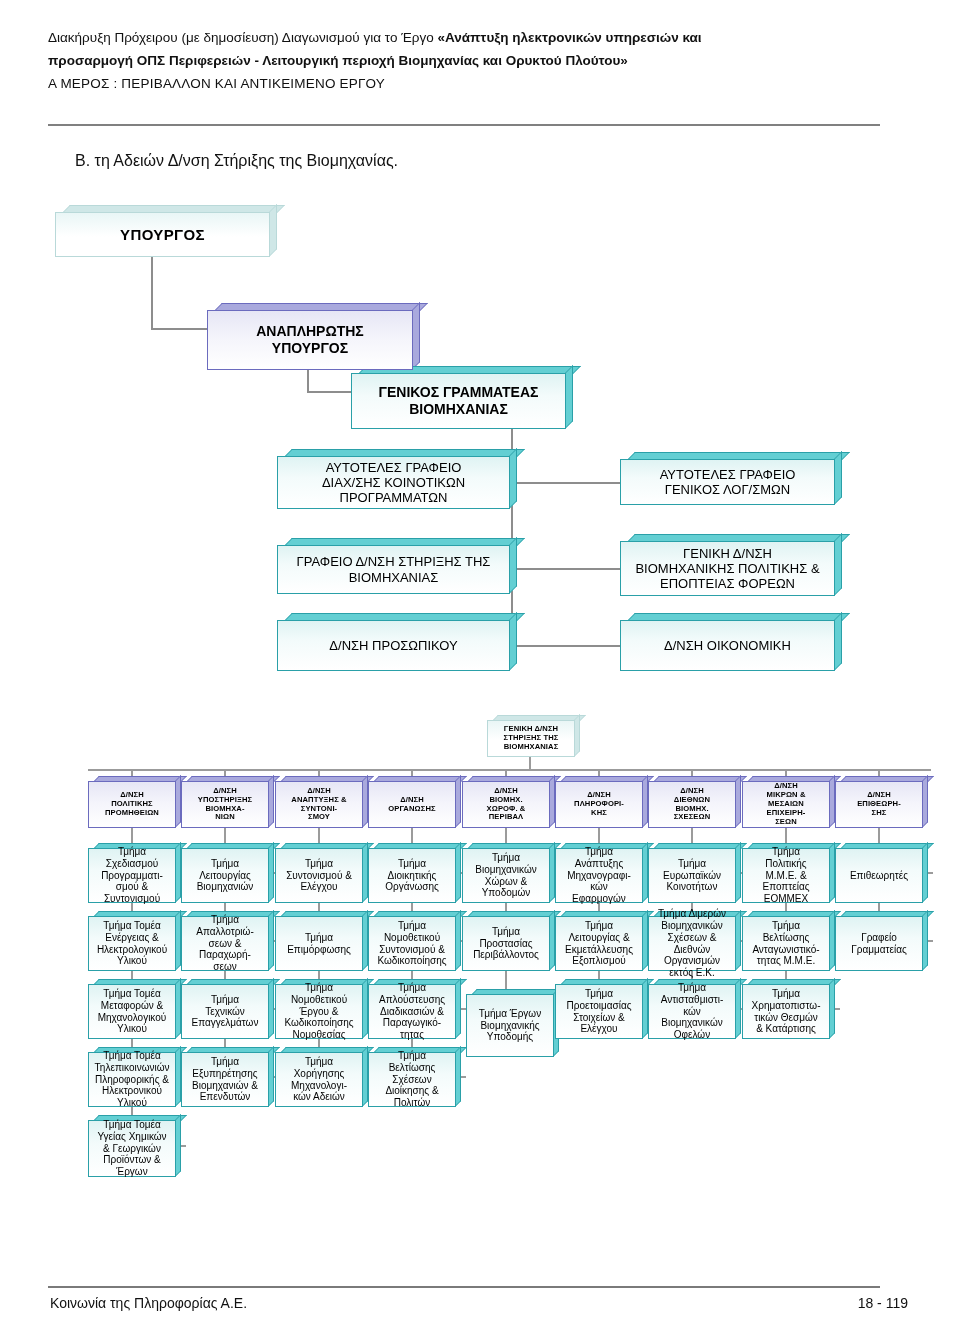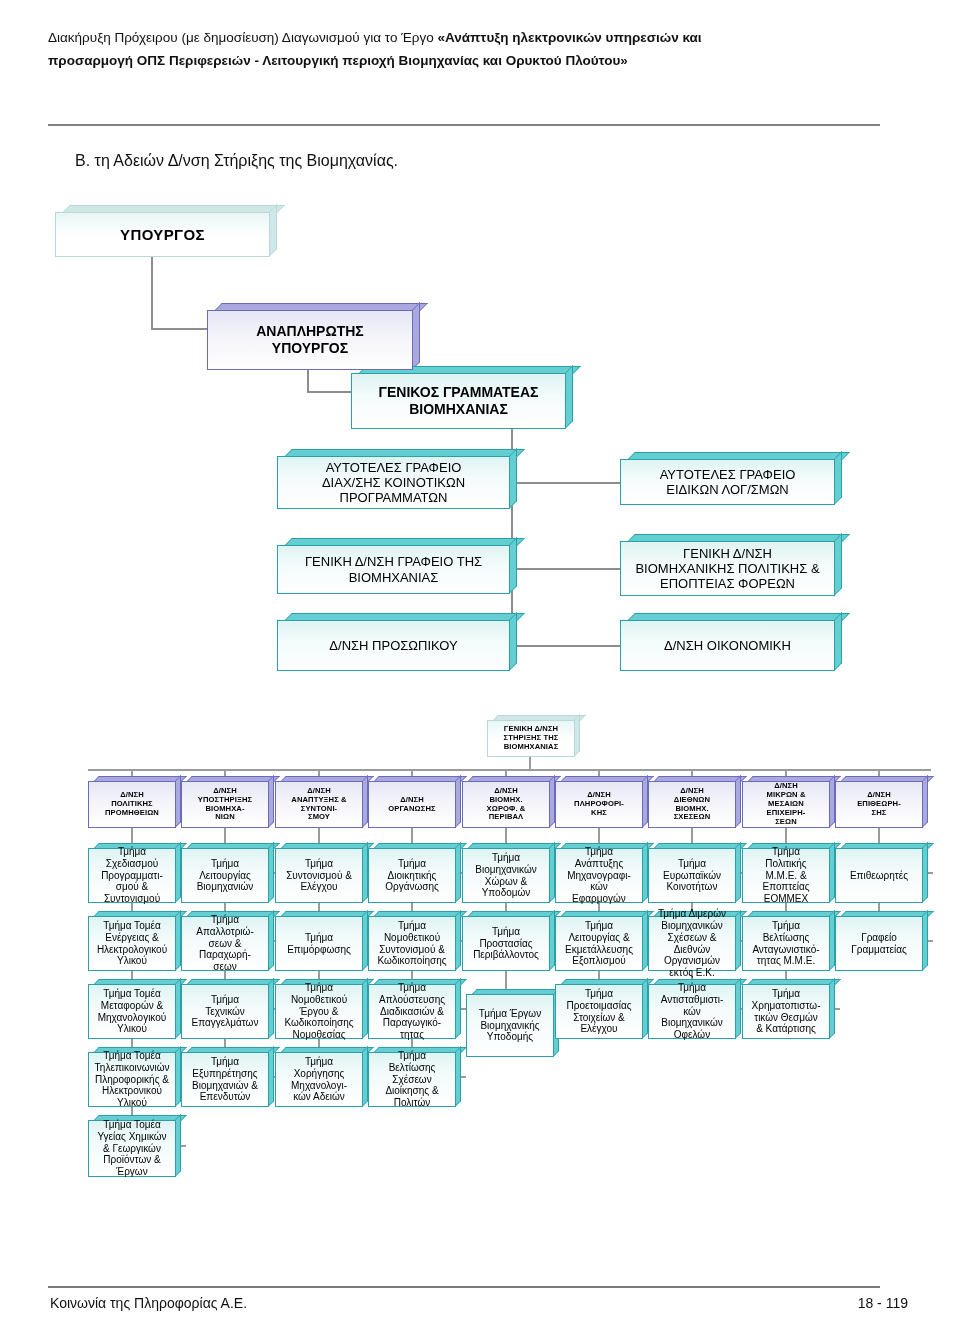--- a/index.html
+++ b/index.html
@@ -91,20 +91,21 @@
 
 <div class="page">
 
   <div class="doc-header">
     <div class="hline">
       <span>Διακήρυξη Πρόχειρου (με δημοσίευση) Διαγωνισμού για το Έργο </span><b>«Ανάπτυξη ηλεκτρονικών υπηρεσιών και</b>
     </div>
     <div class="hline">
       <b>προσαρμογή ΟΠΣ Περιφερειών - Λειτουργική περιοχή Βιομηχανίας και Ορυκτού Πλούτου»</b>
     </div>
+    <div class="hline hl3">Α ΜΕΡΟΣ : ΠΕΡΙΒΑΛΛΟΝ  ΚΑΙ ΑΝΤΙΚΕΙΜΕΝΟ ΕΡΓΟΥ</div>
   </div>
   <div class="header-rule"></div>
 
   <div class="section-lead">Β. τη Αδειών Δ/νση Στήριξης της Βιομηχανίας.</div>
 
   <div class="box mint" style="left:55px;top:205px;width:222px;height:52px;">
     <div class="top"></div>
     <div class="side"></div>
     <div class="face">
       <span class="lbl t-xl">ΥΠΟΥΡΓΟΣ</span>
@@ -143,32 +144,32 @@
     <div class="side"></div>
     <div class="face">
       <span class="lbl t-md"><span>ΑΥΤΟΤΕΛΕΣ ΓΡΑΦΕΙΟ</span><br><span>ΔΙΑΧ/ΣΗΣ ΚΟΙΝΟΤΙΚΩΝ</span><br><span>ΠΡΟΓΡΑΜΜΑΤΩΝ</span></span>
     </div>
   </div>
 
   <div class="box teal" style="left:620px;top:452px;width:222px;height:53px;">
     <div class="top"></div>
     <div class="side"></div>
     <div class="face">
-      <span class="lbl t-md"><span>ΑΥΤΟΤΕΛΕΣ ΓΡΑΦΕΙΟ</span><br><span>ΕΙΔΙΚΩΝ ΛΟΓ/ΣΜΩΝ</span></span>
+      <span class="lbl t-md"><span>ΑΥΤΟΤΕΛΕΣ ΓΡΑΦΕΙΟ</span><br><span>ΓΕΝΙΚΟΣ ΛΟΓ/ΣΜΩΝ</span></span>
     </div>
   </div>
 
   <div class="ln lnh" style="left:430px;top:568px;width:85px;"></div>
   <div class="ln lnh" style="left:511px;top:568px;width:110px;"></div>
 
   <div class="box teal" style="left:277px;top:538px;width:240px;height:56px;">
     <div class="top"></div>
     <div class="side"></div>
     <div class="face">
-      <span class="lbl t-md"><span>ΓΕΝΙΚΗ Δ/ΝΣΗ ΓΡΑΦΕΙΟ ΤΗΣ</span><br><span>ΒΙΟΜΗΧΑΝΙΑΣ</span></span>
+      <span class="lbl t-md"><span>ΓΡΑΦΕΙΟ Δ/ΝΣΗ ΣΤΗΡΙΞΗΣ ΤΗΣ</span><br><span>ΒΙΟΜΗΧΑΝΙΑΣ</span></span>
     </div>
   </div>
 
   <div class="box teal" style="left:620px;top:534px;width:222px;height:62px;">
     <div class="top"></div>
     <div class="side"></div>
     <div class="face">
       <span class="lbl t-md"><span>ΓΕΝΙΚΗ Δ/ΝΣΗ</span><br><span>ΒΙΟΜΗΧΑΝΙΚΗΣ ΠΟΛΙΤΙΚΗΣ &amp;</span><br><span>ΕΠΟΠΤΕΙΑΣ ΦΟΡΕΩΝ</span></span>
     </div>
   </div>

